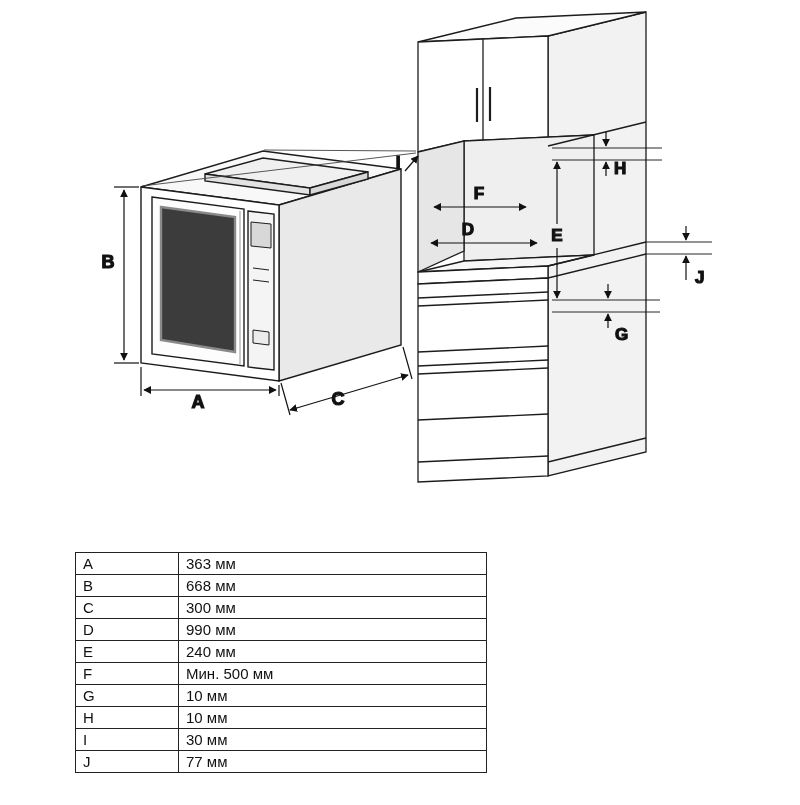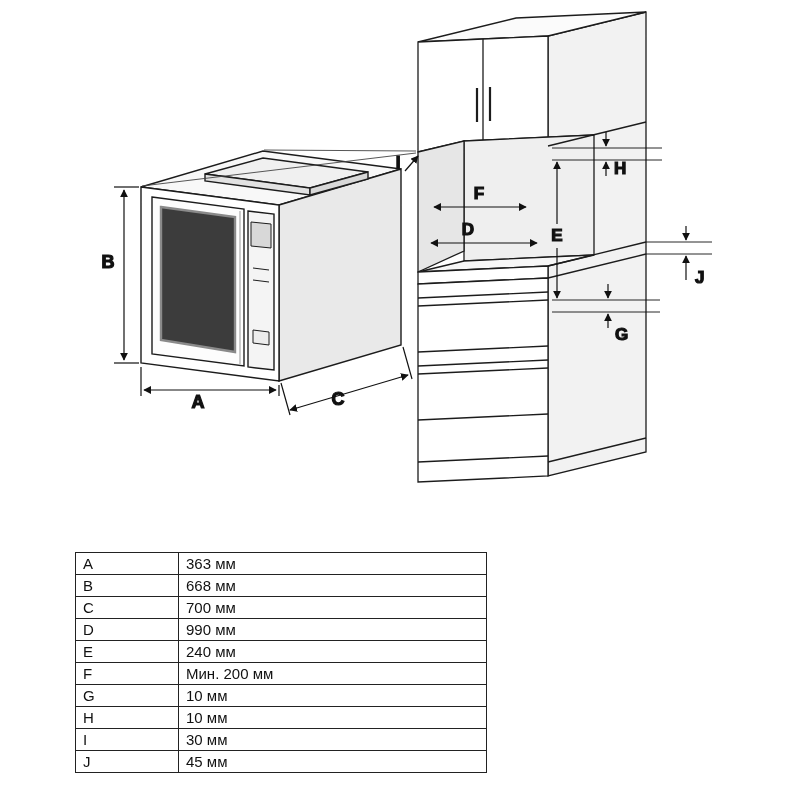--- a/index.html
+++ b/index.html
@@ -157,46 +157,46 @@
         <tr>
           <td class="key">A</td>
           <td>363 мм</td>
         </tr>
         <tr>
           <td class="key">B</td>
           <td>668 мм</td>
         </tr>
         <tr>
           <td class="key">C</td>
-          <td>700 мм</td>
+          <td>300 мм</td>
         </tr>
         <tr>
           <td class="key">D</td>
           <td>990 мм</td>
         </tr>
         <tr>
           <td class="key">E</td>
           <td>240 мм</td>
         </tr>
         <tr>
           <td class="key">F</td>
-          <td>Мин. 200 мм</td>
+          <td>Мин. 500 мм</td>
         </tr>
         <tr>
           <td class="key">G</td>
           <td>10 мм</td>
         </tr>
         <tr>
           <td class="key">H</td>
           <td>10 мм</td>
         </tr>
         <tr>
           <td class="key">I</td>
           <td>30 мм</td>
         </tr>
         <tr>
           <td class="key">J</td>
-          <td>45 мм</td>
+          <td>77 мм</td>
         </tr>
       </tbody>
   </table>
 
 </div>
 
 </body></html>

